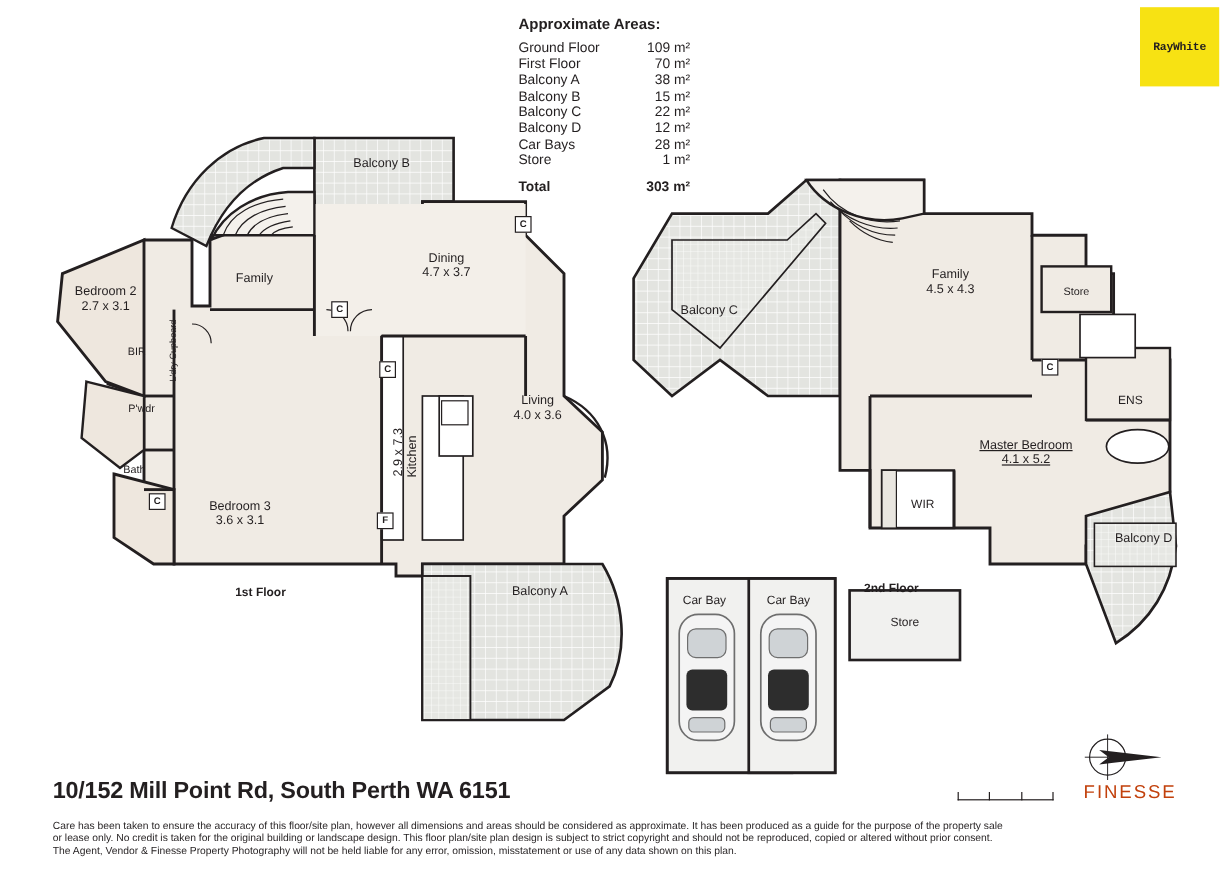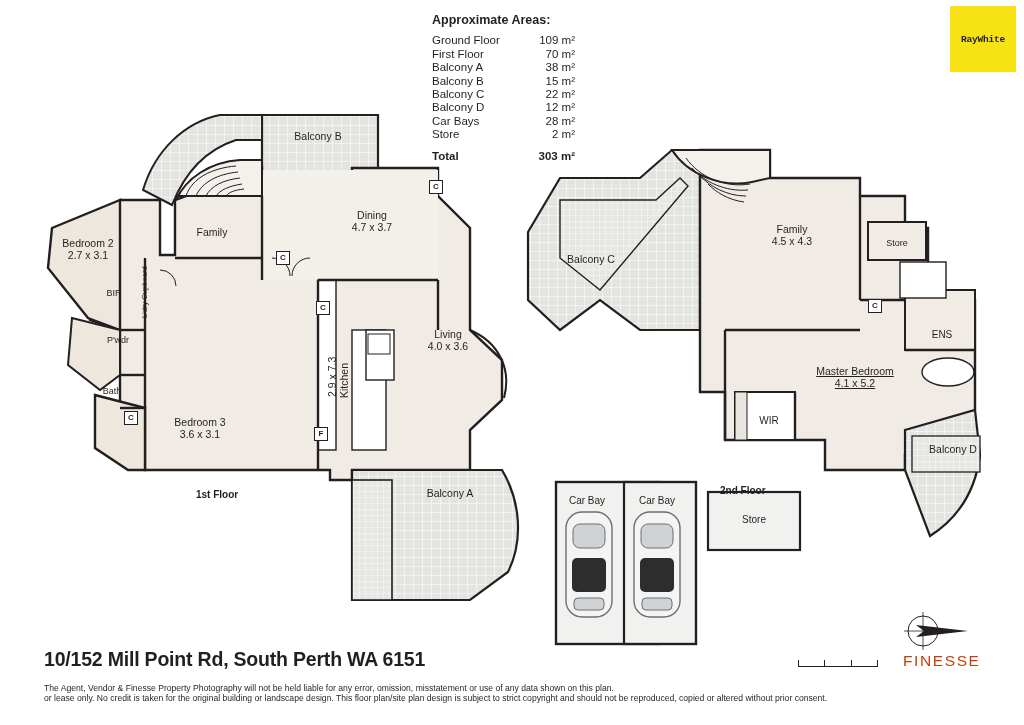--- a/index.html
+++ b/index.html
@@ -333,21 +333,21 @@
   <div class="areas-row">
     <span class="lbl">Balcony D</span>
     <span class="val">12 m²</span>
   </div>
   <div class="areas-row">
     <span class="lbl">Car Bays</span>
     <span class="val">28 m²</span>
   </div>
   <div class="areas-row">
     <span class="lbl">Store</span>
-    <span class="val">2 m²</span>
+    <span class="val">1 m²</span>
   </div>
 
   <div class="areas-total">
     <span class="lbl">Total</span>
     <span class="val">303 m²</span>
   </div>
 </div>
 
 <div class="logo">
   <span>RayWhite</span>
@@ -420,22 +420,23 @@
 <div class="floor-tag" style="left:720px; top:457px;margin-top:28px;">2nd Floor</div>
 <div class="marker" style="left:868px; top:299px;">C</div>
 
 <div class="carbay-label" style="left:558px; top:495px; width:58px;">Car Bay</div>
 <div class="carbay-label" style="left:628px; top:495px; width:58px;">Car Bay</div>
 <div class="carbay-label" style="left:722px; top:514px; width:64px;">Store</div>
 
 <div class="title-address">10/152 Mill Point Rd, South Perth WA 6151</div>
 
 <div class="disclaimer">
+  <div>Care has been taken to ensure the accuracy of this floor/site plan, however all dimensions and areas should be considered as approximate. It has been produced as a guide for the purpose of the property sale</div>
+  <div>or lease only. No credit is taken for the original building or landscape design. This floor plan/site plan design is subject to strict copyright and should not be reproduced, copied or altered without prior consent.</div>
   <div>The Agent, Vendor &amp; Finesse Property Photography will not be held liable for any error, omission, misstatement or use of any data shown on this plan.</div>
-  <div>or lease only. No credit is taken for the original building or landscape design. This floor plan/site plan design is subject to strict copyright and should not be reproduced, copied or altered without prior consent.</div>
 </div>
 
 <div class="scalebar">
   <div class="line"></div>
   <div class="tick" style="left:0;"></div>
   <div class="tick" style="left:26px;"></div>
   <div class="tick" style="left:53px;"></div>
   <div class="tick" style="left:79px;"></div>
 </div>
 

